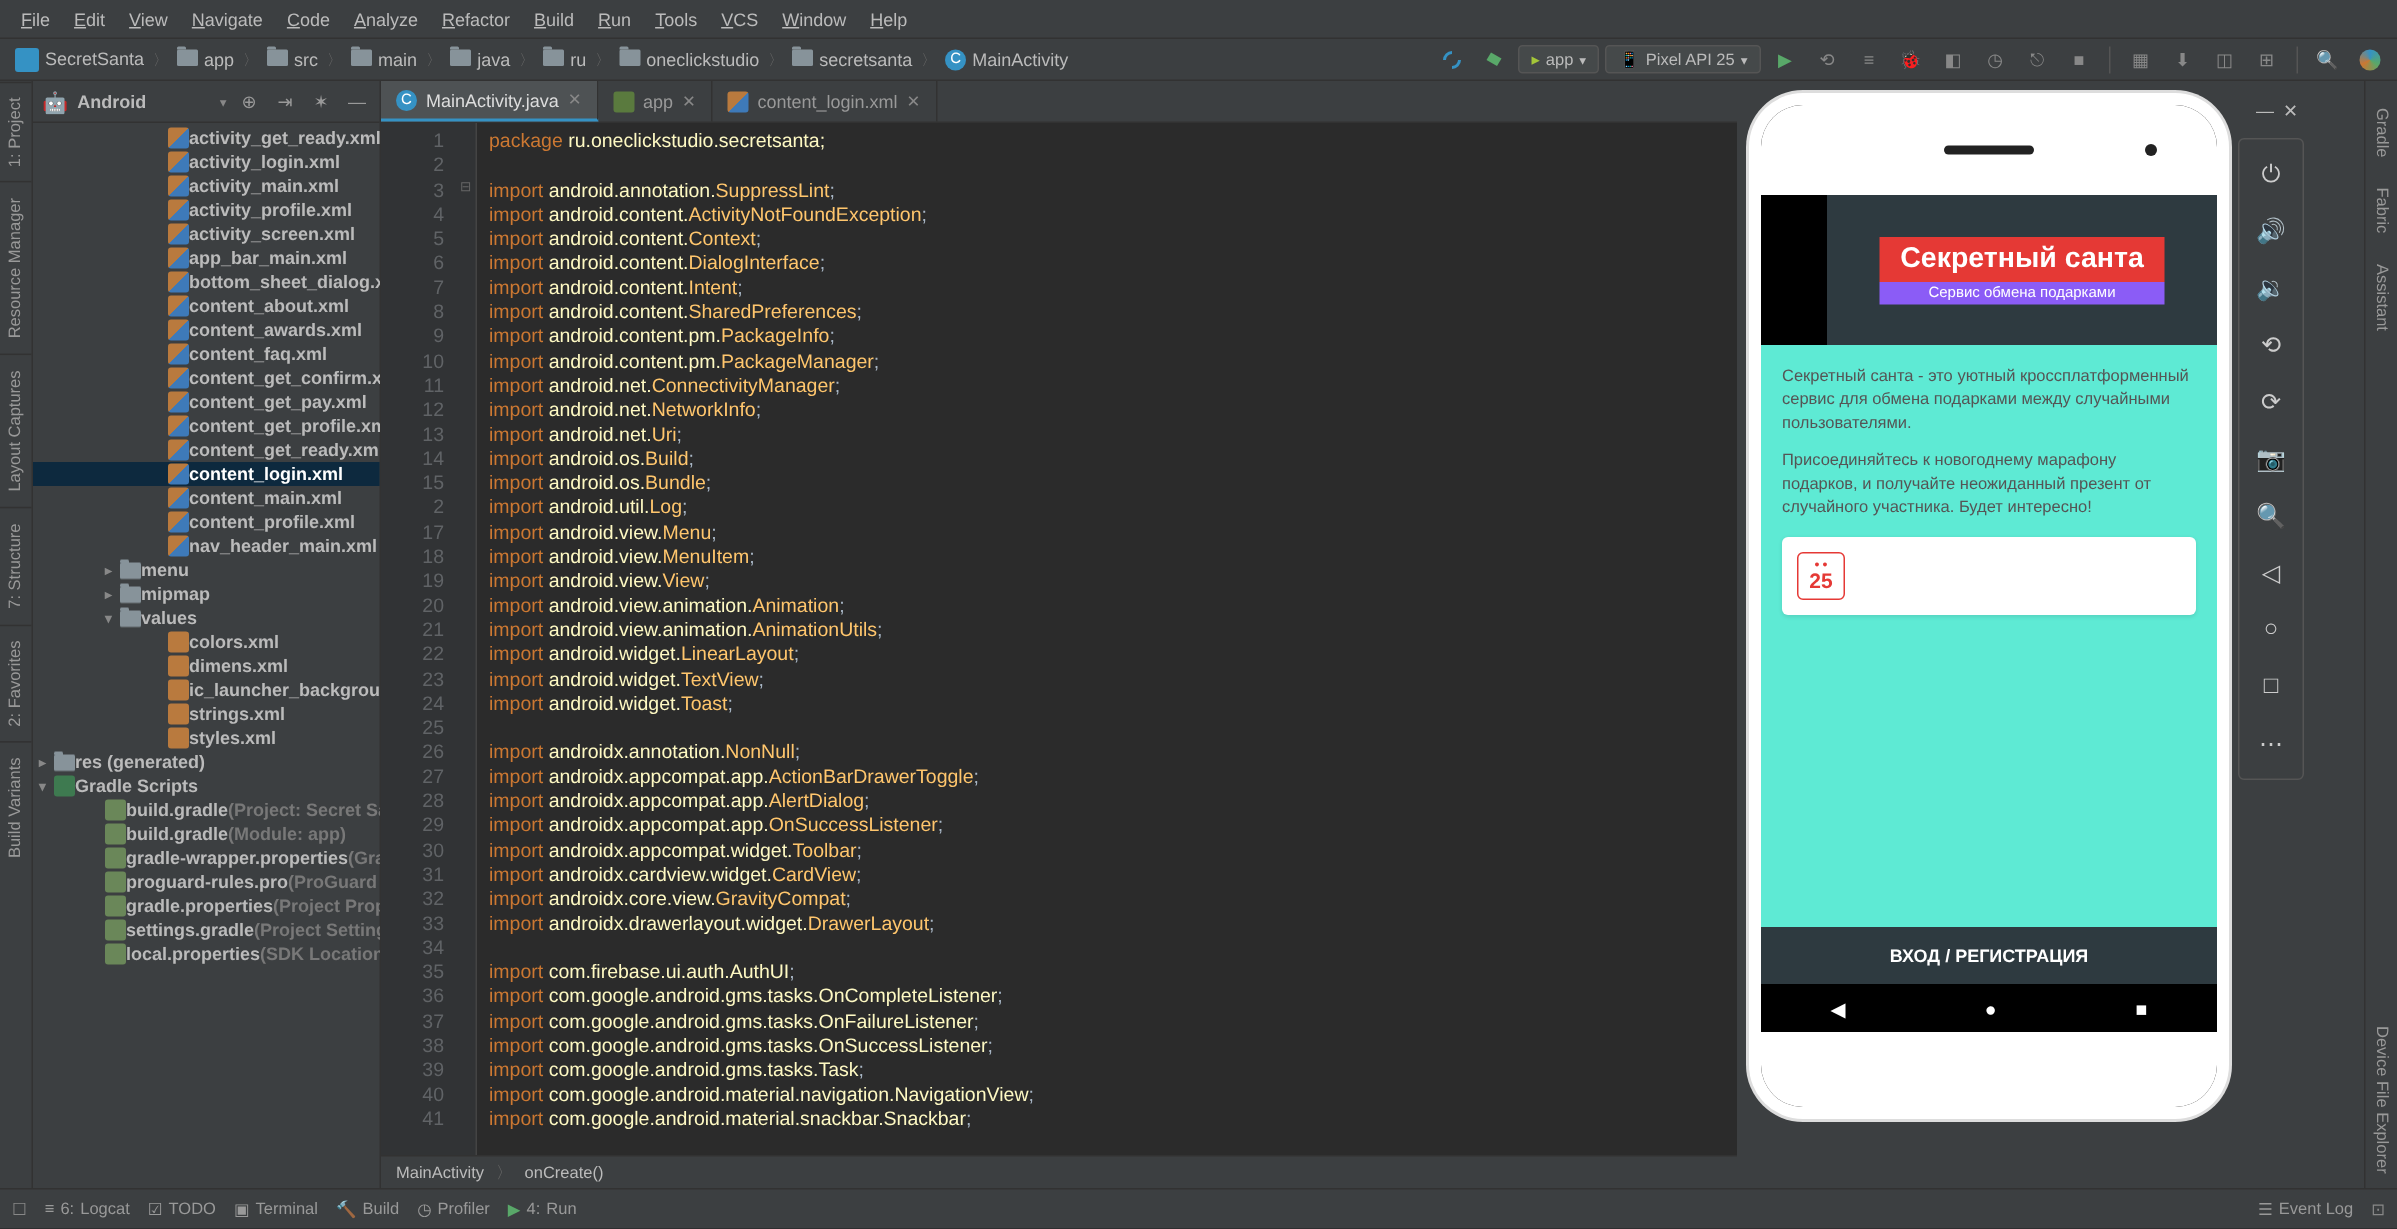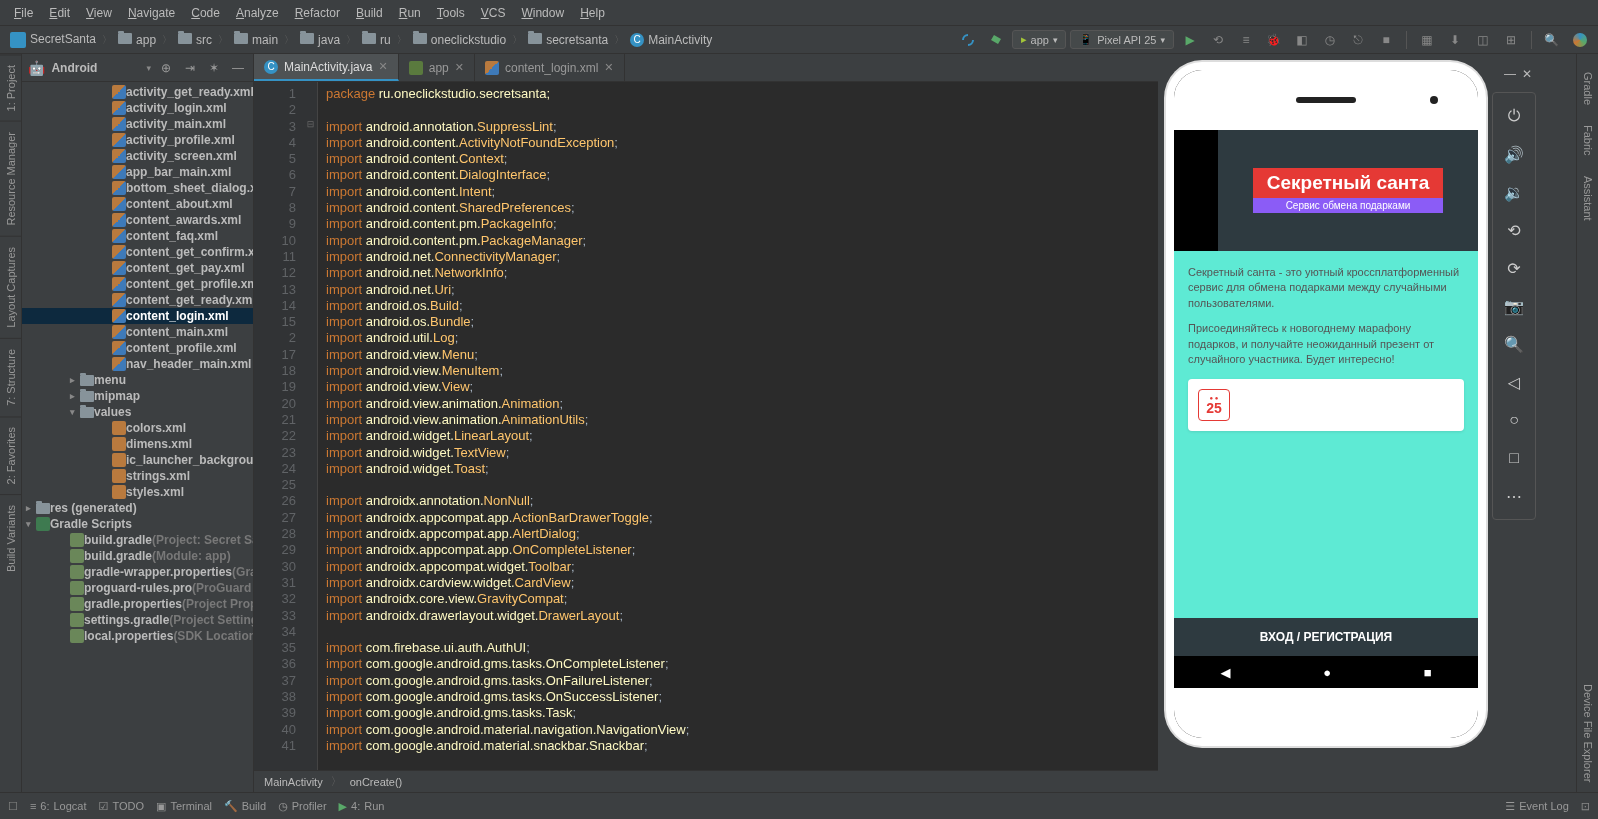--- a/index.html
+++ b/index.html
@@ -77,21 +77,21 @@
 
 
 .phone { width: 320px; height: 684px; background: #fff; border-radius: 36px; padding: 8px; box-shadow: 0 0 0 2px #ddd; position: relative; }
 .phone-inner { width: 100%; height: 100%; border-radius: 28px; overflow: hidden; position: relative; background: #000; display: flex; flex-direction: column; }
 .phone-top { height: 60px; background: #fff; display: flex; align-items: center; justify-content: center; position: relative; }
 .speaker { width: 60px; height: 6px; background: #222; border-radius: 3px; }
 .camera-dot { width: 8px; height: 8px; background: #222; border-radius: 50%; position: absolute; right: 40px; }
 .status-bar { height: 22px; background: #000; color: #fff; display: flex; align-items: center; justify-content: space-between; padding: 0 10px; font-size: 11px; }
 .status-left, .status-right { display: flex; align-items: center; gap: 4px; }
 
-.app-header { height: 121px; background: #2e3a40; display: flex; align-items: center; justify-content: center; margin-left: 44px; }
+.app-header { height: 100px; background: #2e3a40; display: flex; align-items: center; justify-content: center; margin-left: 44px; }
 .ribbon { position: relative; }
 .ribbon-main { background: #e53935; color: #fff; padding: 4px 14px; font-size: 19px; font-weight: bold; position: relative; }
 .ribbon-sub { background: #8b5cf6; color: #fff; font-size: 10px; text-align: center; padding: 2px 0; }
 .ribbon::before, .ribbon::after { content: ''; position: absolute; top: 10px; width: 0; height: 0; border: 14px solid #c62828; z-index: -1; }
 .ribbon::before { left: -18px; border-left-color: transparent; }
 .ribbon::after { right: -18px; border-right-color: transparent; }
 
 .app-body { flex: 1; background: #5eead4; padding: 14px; font-size: 11px; color: #555; overflow-y: auto; }
 .app-body p { margin-bottom: 10px; line-height: 1.4; }
 .card { background: #fff; border-radius: 4px; box-shadow: 0 1px 3px rgba(0,0,0,0.1); padding: 10px; display: flex; gap: 10px; margin-top: 12px; }
@@ -533,21 +533,21 @@
 <span class="kw">import</span> <span class="pkg">android.view.</span><span class="yl">View</span>;
 <span class="kw">import</span> <span class="pkg">android.view.animation.</span><span class="yl">Animation</span>;
 <span class="kw">import</span> <span class="pkg">android.view.animation.</span><span class="yl">AnimationUtils</span>;
 <span class="kw">import</span> <span class="pkg">android.widget.</span><span class="yl">LinearLayout</span>;
 <span class="kw">import</span> <span class="pkg">android.widget.</span><span class="yl">TextView</span>;
 <span class="kw">import</span> <span class="pkg">android.widget.</span><span class="yl">Toast</span>;
 
 <span class="kw">import</span> <span class="pkg">androidx.annotation.</span><span class="yl">NonNull</span>;
 <span class="kw">import</span> <span class="pkg">androidx.appcompat.app.</span><span class="yl">ActionBarDrawerToggle</span>;
 <span class="kw">import</span> <span class="pkg">androidx.appcompat.app.</span><span class="yl">AlertDialog</span>;
-<span class="kw">import</span> <span class="pkg">androidx.appcompat.app.</span><span class="yl">OnCompleteListener</span>;
+<span class="kw">import</span> <span class="pkg">androidx.appcompat.app.</span><span class="yl">OnSuccessListener</span>;
 <span class="kw">import</span> <span class="pkg">androidx.appcompat.widget.</span><span class="yl">Toolbar</span>;
 <span class="kw">import</span> <span class="pkg">androidx.cardview.widget.</span><span class="yl">CardView</span>;
 <span class="kw">import</span> <span class="pkg">androidx.core.view.</span><span class="yl">GravityCompat</span>;
 <span class="kw">import</span> <span class="pkg">androidx.drawerlayout.widget.</span><span class="yl">DrawerLayout</span>;
 
 <span class="kw">import</span> <span class="pkg">com.firebase.ui.auth.AuthUI</span>;
 <span class="kw">import</span> <span class="pkg">com.google.android.gms.tasks.OnCompleteListener</span>;
 <span class="kw">import</span> <span class="pkg">com.google.android.gms.tasks.OnFailureListener</span>;
 <span class="kw">import</span> <span class="pkg">com.google.android.gms.tasks.OnSuccessListener</span>;
 <span class="kw">import</span> <span class="pkg">com.google.android.gms.tasks.Task</span>;

